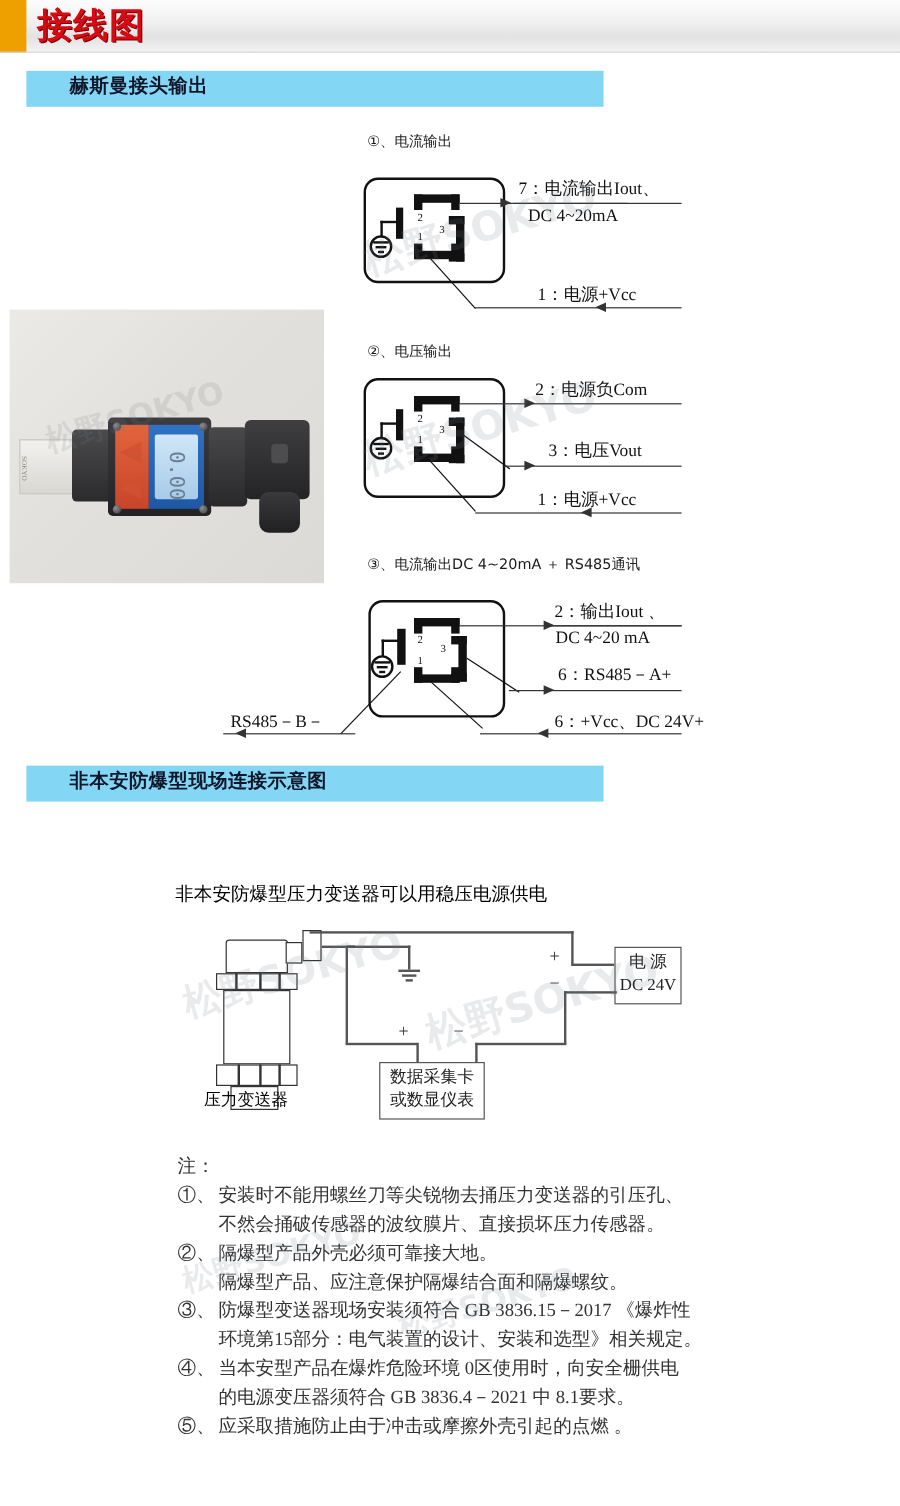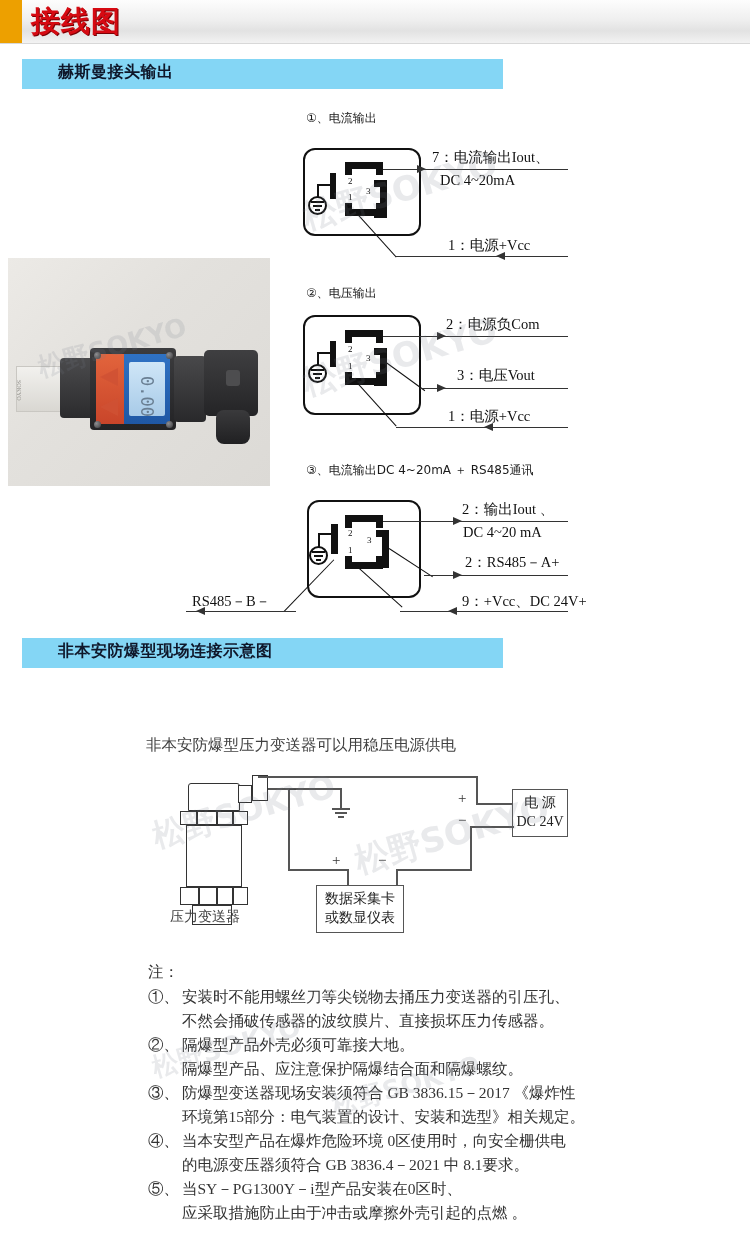--- a/index.html
+++ b/index.html
@@ -149,21 +149,21 @@
     border-top:4.5px solid transparent;border-bottom:4.5px solid transparent;
   }
   .lbl{
     position:absolute;font-size:14.5px;white-space:nowrap;color:#111;
     font-family:"Liberation Serif","DejaVu Serif",serif;
   }
   .diag-line{position:absolute;background:#111;height:1.3px;transform-origin:left center;}
 
   
   .fd-caption{
-    position:absolute;font-size:15.5px;white-space:nowrap;color:#404040;
+    position:absolute;font-size:15.5px;white-space:nowrap;color:#000000;
     font-family:"Liberation Serif",serif;
   }
   .box-outline{
     position:absolute;border:1.6px solid #555;background:#fff;box-sizing:border-box;
     display:flex;flex-direction:column;align-items:center;justify-content:center;
     font-size:14px;line-height:1.35;color:#222;
   }
   .fd-wire{position:absolute;background:#555;}
   .sym{position:absolute;font-size:15px;color:#333;font-family:"Liberation Serif",serif;}
   .tx-shell{position:absolute;border:1.6px solid #333;background:#fff;box-sizing:border-box;}
@@ -304,26 +304,26 @@
 
   <div class="lead-line" style="left:383px;top:521px;width:185px;"></div>
   <div class="arrow-r" style="left:453px;top:517px;"></div>
   <div class="lbl" style="left:462px;top:500px;">2：输出Iout 、</div>
   <div class="lead-line" style="left:455px;top:521px;width:113px;"></div>
   <div class="lbl" style="left:463px;top:524px;">DC 4~20 mA</div>
 
   <div class="diag-line" style="left:389px;top:548px;width:52px;transform:rotate(33deg);"></div>
   <div class="lead-line" style="left:424px;top:575px;width:144px;"></div>
   <div class="arrow-r" style="left:453px;top:571px;"></div>
-  <div class="lbl" style="left:465px;top:553px;">2：RS485－A+</div>
+  <div class="lbl" style="left:465px;top:553px;">6：RS485－A+</div>
 
   <div class="diag-line" style="left:356px;top:565px;width:62px;transform:rotate(42deg);"></div>
   <div class="lead-line" style="left:400px;top:611px;width:168px;"></div>
   <div class="arrow-l" style="left:448px;top:607px;"></div>
-  <div class="lbl" style="left:462px;top:592px;">9：+Vcc、DC 24V+</div>
+  <div class="lbl" style="left:462px;top:592px;">6：+Vcc、DC 24V+</div>
 
   <div class="diag-line" style="left:284px;top:611px;width:72px;transform:rotate(-46deg);"></div>
   <div class="lead-line" style="left:186px;top:611px;width:110px;"></div>
   <div class="arrow-l" style="left:196px;top:607px;"></div>
   <div class="lbl" style="left:192px;top:592px;">RS485－B－</div>
 </div>
 
 <div class="sec-bar" id="secbar2">
   <div class="sec-text">非本安防爆型现场连接示意图</div>
 </div>
@@ -414,21 +414,20 @@
     <div class="note-mark">④、</div>
     <div class="note-body">
       <span class="ln">当本安型产品在爆炸危险环境 0区使用时，向安全栅供电</span>
       <span class="ln">的电源变压器须符合 GB 3836.4－2021 中 8.1要求。</span>
     </div>
   </div>
 
   <div class="note-row">
     <div class="note-mark">⑤、</div>
     <div class="note-body">
-      <span class="ln">当SY－PG1300Y－i型产品安装在0区时、</span>
       <span class="ln">应采取措施防止由于冲击或摩擦外壳引起的点燃 。</span>
     </div>
   </div>
 </div>
 
 <div class="wm" style="left:300px;top:168px;font-size:34px;">松野SOKYO</div>
 <div class="wm" style="left:300px;top:334px;font-size:34px;">松野SOKYO</div>
 <div class="wm" style="left:36px;top:330px;font-size:26px;">松野SOKYO</div>
 <div class="wm" style="left:150px;top:790px;font-size:32px;">松野SOKYO</div>
 <div class="wm" style="left:352px;top:812px;font-size:34px;">松野SOKYO</div>

